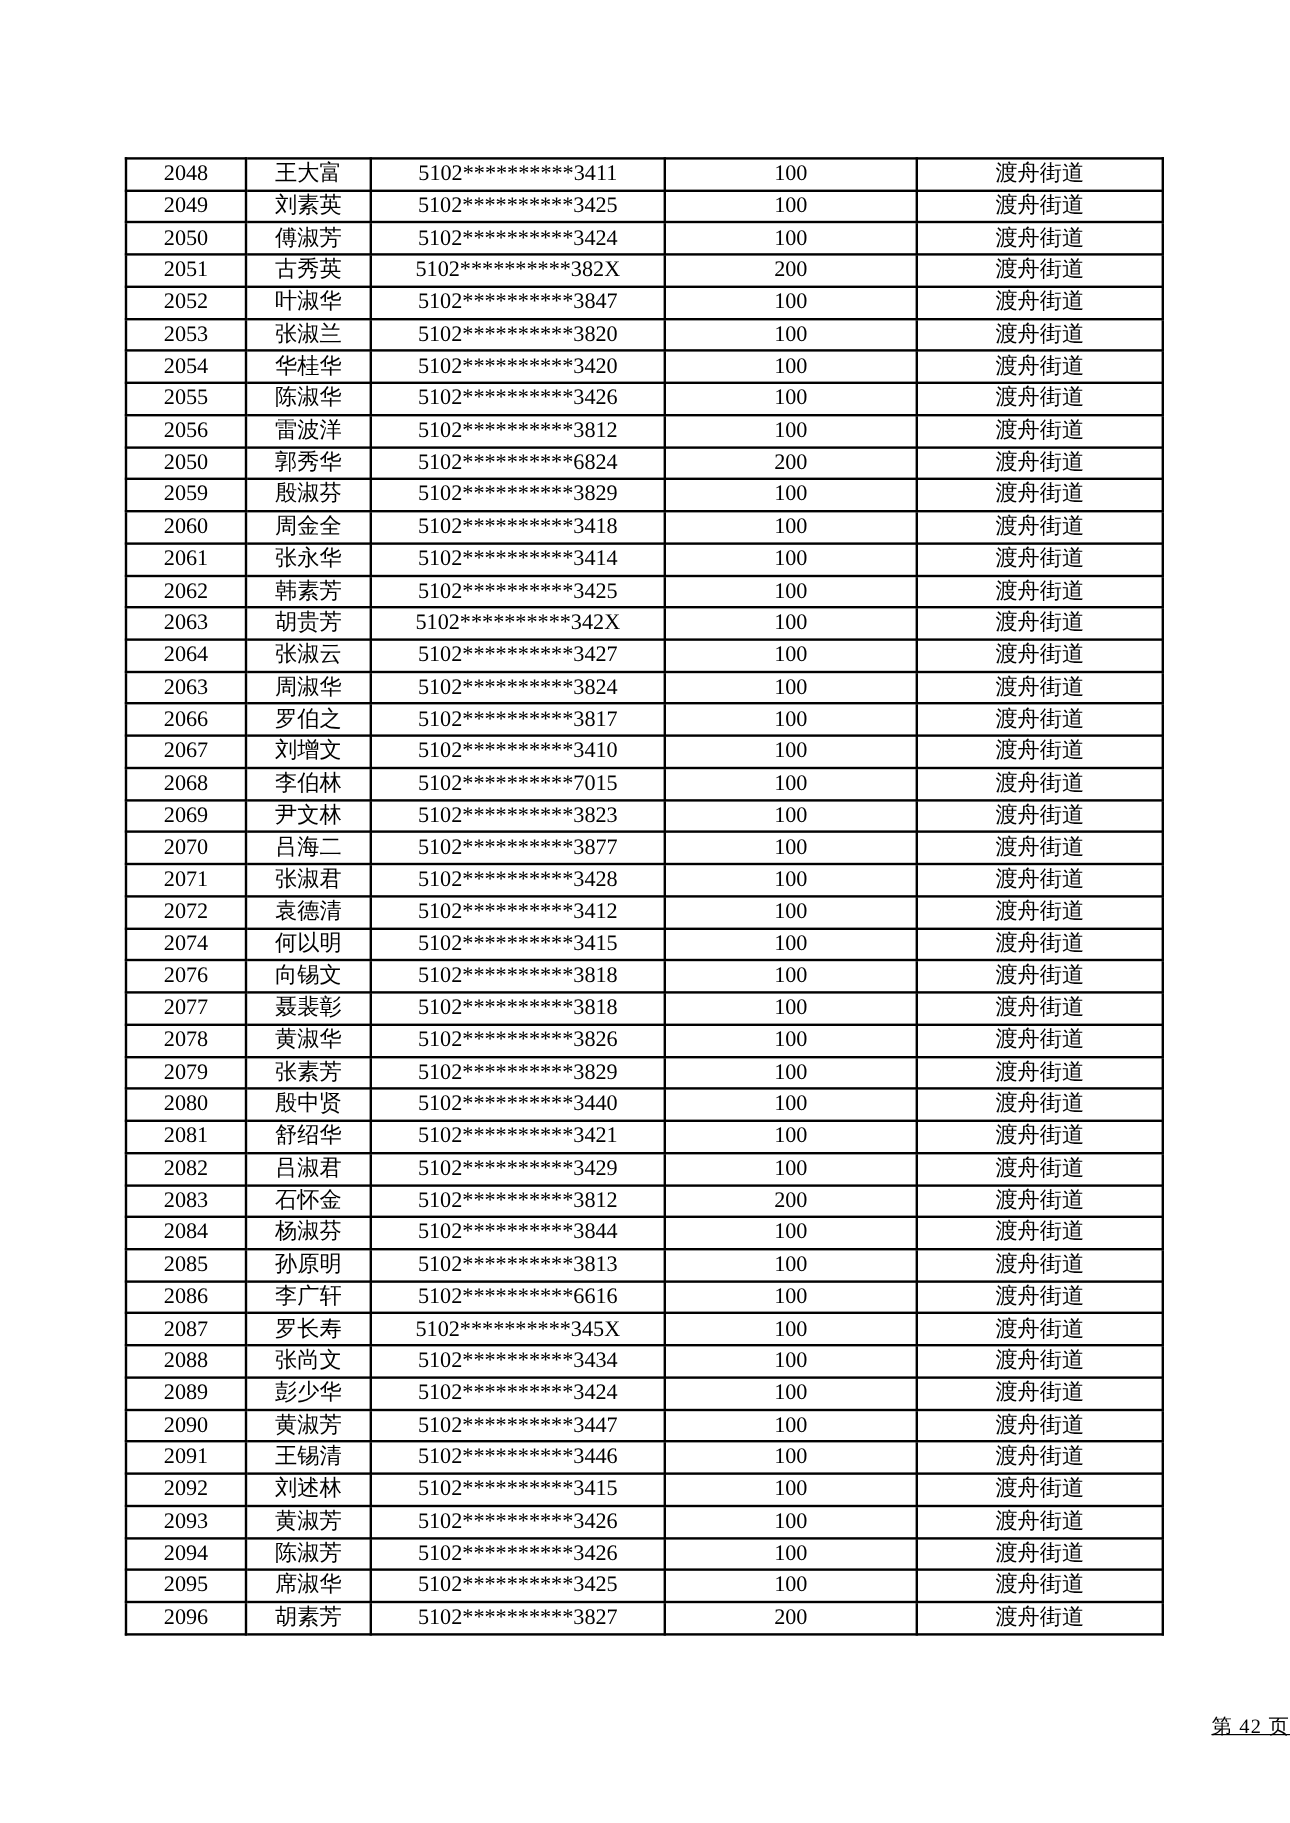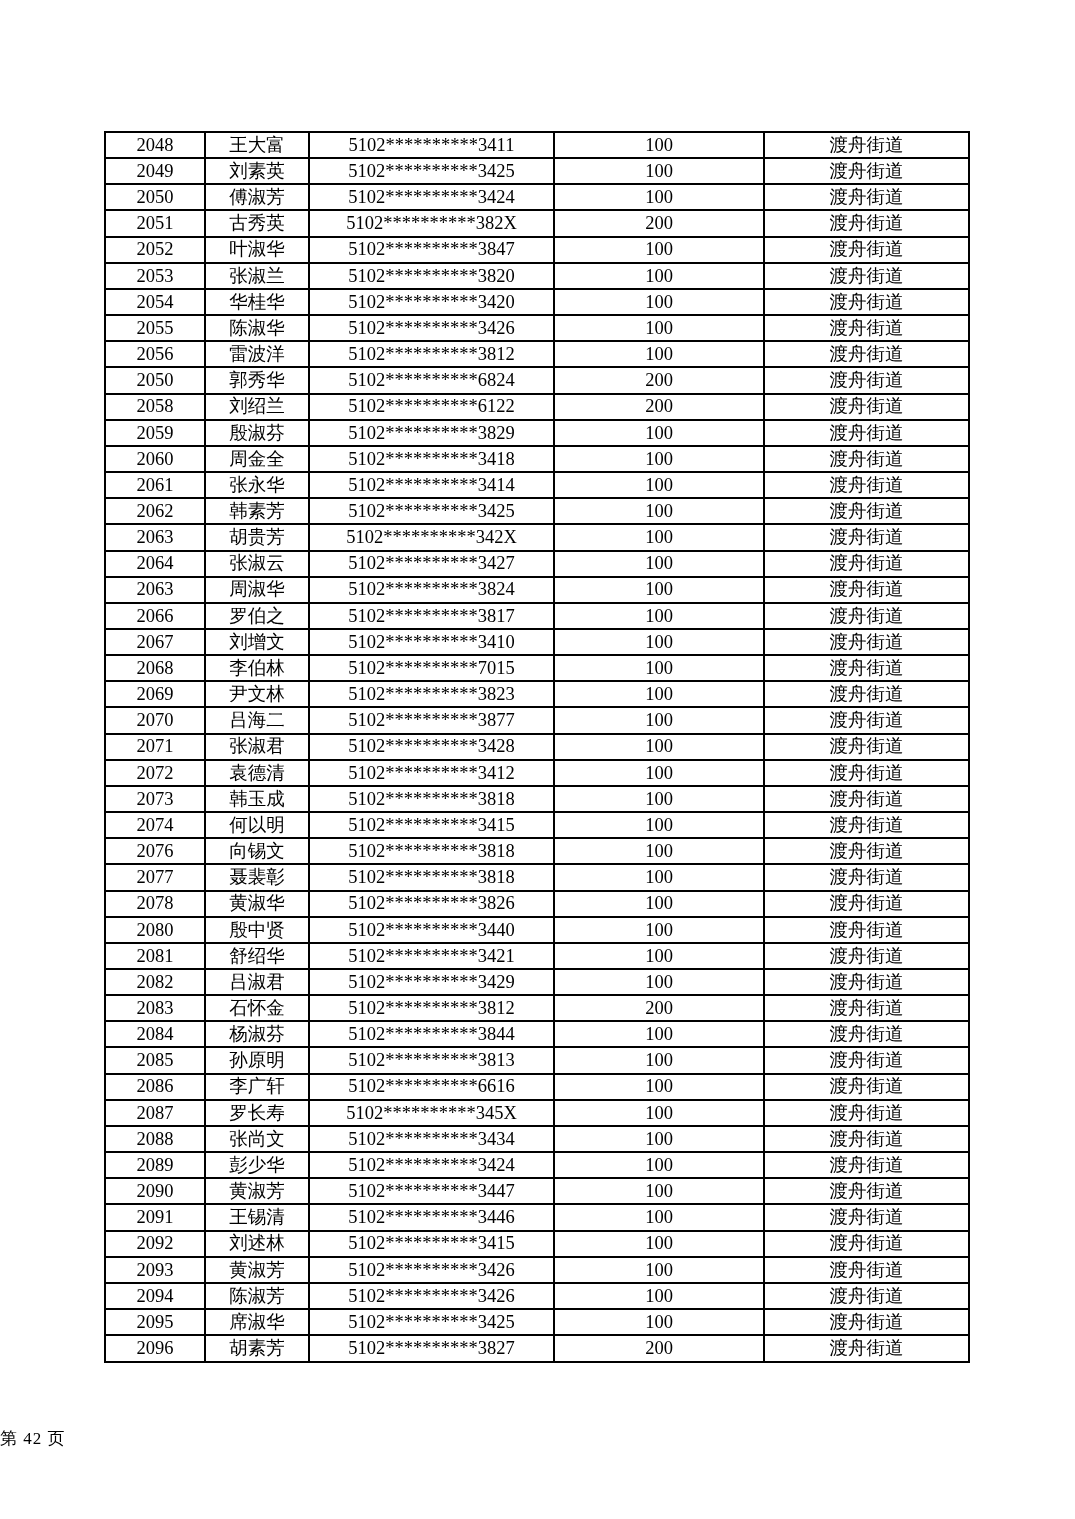--- a/index.html
+++ b/index.html
@@ -32,23 +32,24 @@
     height: 24.64px;
     padding: 0;
     white-space: nowrap;
     overflow: hidden;
   }
   .page-footer {
     position: absolute;
     left: 0;
     top: 1427px;
     width: 100%;
-    text-align: left;
+    text-align: right;
     font-size: 17px;
     letter-spacing: 1px;
+    text-decoration: underline;
   }
 </style>
 </head>
 <body>
 
 <table class="roster-table">
   <colgroup>
     <col style="width:100px">
     <col style="width:104px">
     <col style="width:245px">
@@ -120,27 +121,20 @@
         <td>渡舟街道</td>
       </tr>
       <tr>
         <td>2050</td>
         <td>郭秀华</td>
         <td>5102**********6824</td>
         <td>200</td>
         <td>渡舟街道</td>
       </tr>
       <tr>
-        <td>2058</td>
-        <td>刘绍兰</td>
-        <td>5102**********6122</td>
-        <td>200</td>
-        <td>渡舟街道</td>
-      </tr>
-      <tr>
         <td>2059</td>
         <td>殷淑芬</td>
         <td>5102**********3829</td>
         <td>100</td>
         <td>渡舟街道</td>
       </tr>
       <tr>
         <td>2060</td>
         <td>周金全</td>
         <td>5102**********3418</td>
@@ -225,27 +219,20 @@
         <td>渡舟街道</td>
       </tr>
       <tr>
         <td>2072</td>
         <td>袁德清</td>
         <td>5102**********3412</td>
         <td>100</td>
         <td>渡舟街道</td>
       </tr>
       <tr>
-        <td>2073</td>
-        <td>韩玉成</td>
-        <td>5102**********3818</td>
-        <td>100</td>
-        <td>渡舟街道</td>
-      </tr>
-      <tr>
         <td>2074</td>
         <td>何以明</td>
         <td>5102**********3415</td>
         <td>100</td>
         <td>渡舟街道</td>
       </tr>
       <tr>
         <td>2076</td>
         <td>向锡文</td>
         <td>5102**********3818</td>
@@ -256,20 +243,27 @@
         <td>2077</td>
         <td>聂裴彰</td>
         <td>5102**********3818</td>
         <td>100</td>
         <td>渡舟街道</td>
       </tr>
       <tr>
         <td>2078</td>
         <td>黄淑华</td>
         <td>5102**********3826</td>
+        <td>100</td>
+        <td>渡舟街道</td>
+      </tr>
+      <tr>
+        <td>2079</td>
+        <td>张素芳</td>
+        <td>5102**********3829</td>
         <td>100</td>
         <td>渡舟街道</td>
       </tr>
       <tr>
         <td>2080</td>
         <td>殷中贤</td>
         <td>5102**********3440</td>
         <td>100</td>
         <td>渡舟街道</td>
       </tr>

